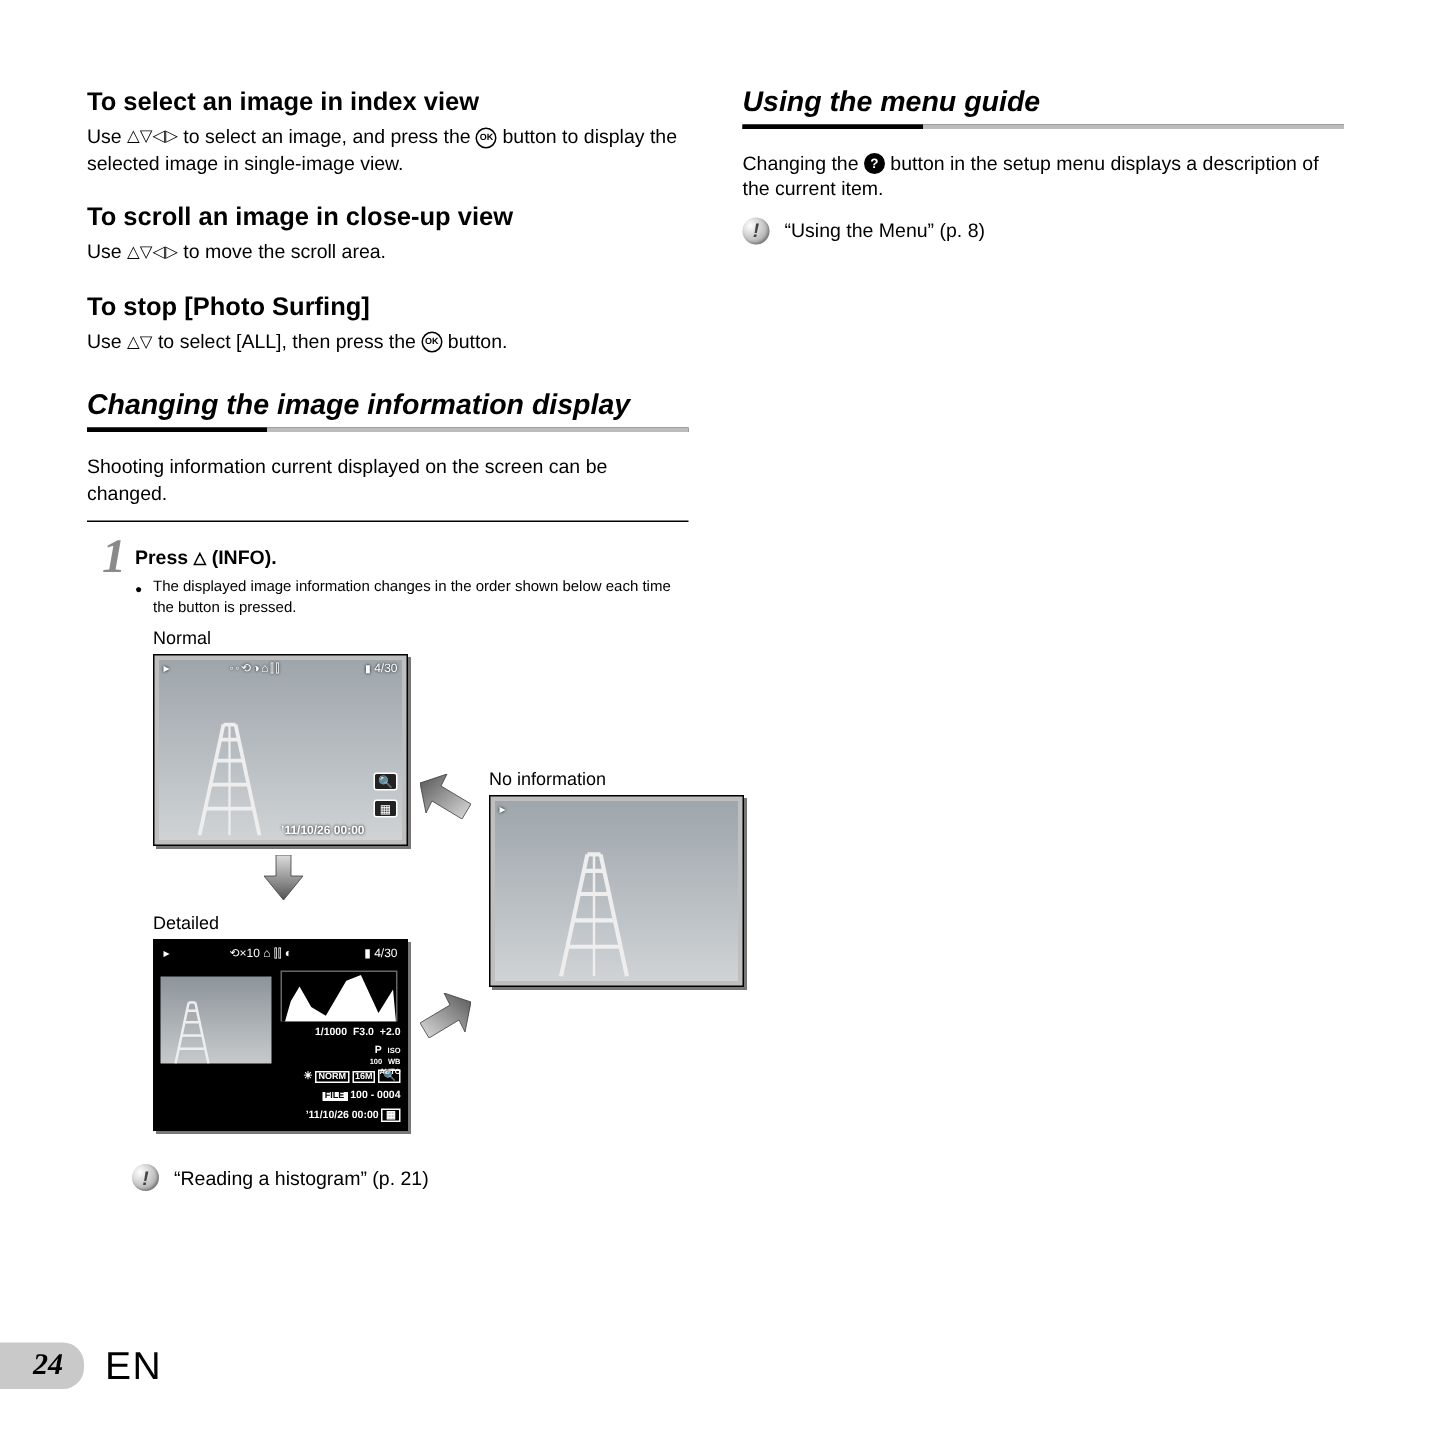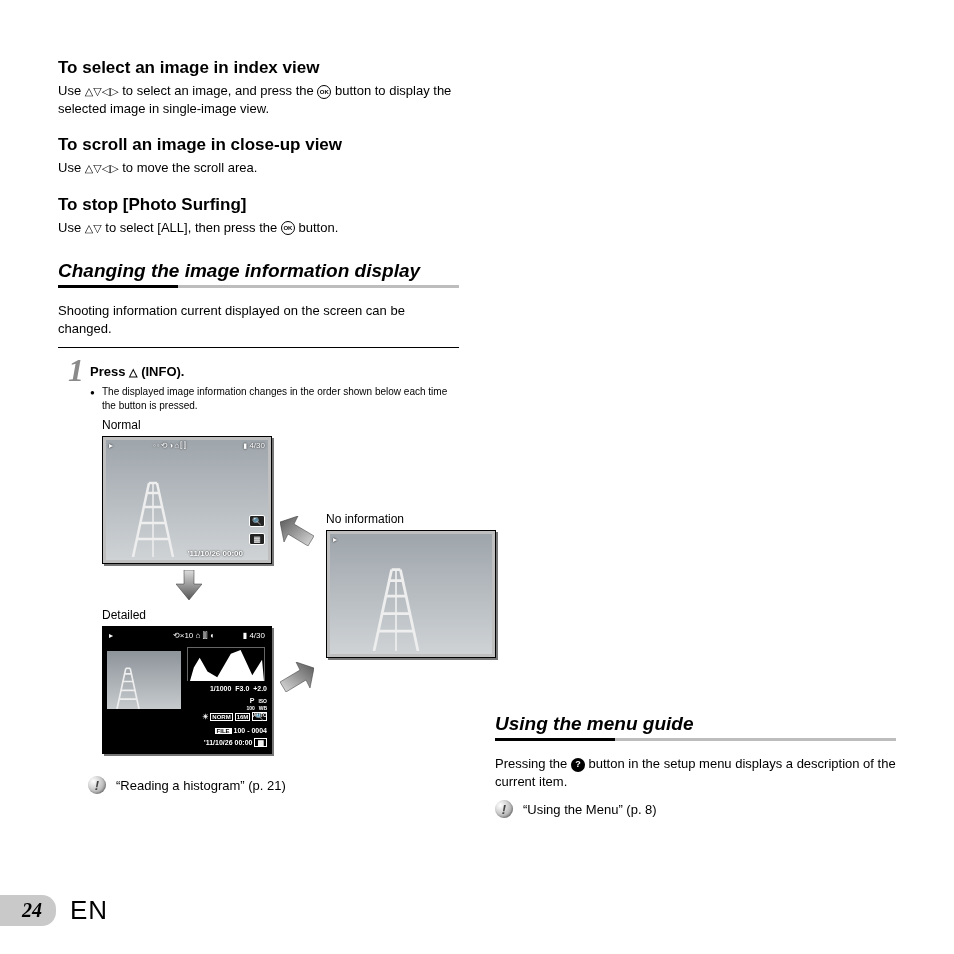--- a/index.html
+++ b/index.html
@@ -1,18 +1,18 @@
 <!DOCTYPE html>
 <html><head>
 <meta charset="utf-8">
 <style>
   * { box-sizing: border-box; margin: 0; padding: 0; }
   html, body { width: 954px; height: 954px; background: #fff; font-family: Arial, Helvetica, sans-serif; color: #000; }
   .page { position: relative; width: 954px; height: 954px; padding: 58px 58px 0 58px; }
-  .columns { display: flex; gap: 36px; align-items: flex-end; }
+  .columns { display: flex; gap: 36px; }
   .col { flex: 1 1 0; min-width: 0; }
   h3.subhead { font-weight: bold; font-size: 17px; margin-top: 0; }
   h3.subhead + p { margin-top: 4px; }
   .block { margin-bottom: 18px; }
   p.body { font-size: 13px; line-height: 1.35; }
   .section-title { font-family: Arial, Helvetica, sans-serif; font-weight: bold; font-style: italic; font-size: 19px; line-height: 1.2; border-bottom: 3px solid #000000; padding-bottom: 2px; margin-top: 24px; margin-bottom: 14px; position: relative; }
   .section-title::after { content: ""; position: absolute; left: 0; right: 0; bottom: -3px; height: 3px; background: linear-gradient(to right, #000 0, #000 30%, #bdbdbd 30%, #bdbdbd 100%); }
   .step-rule { border-top: 1px solid #000; margin: 10px 0 8px 0; }
   .step { display: flex; gap: 6px; }
   .step-num { font-family: Georgia, 'Times New Roman', serif; font-style: italic; font-weight: bold; font-size: 32px; color: #8a8a8a; line-height: 0.9; width: 26px; text-align: right; }
@@ -165,21 +165,21 @@
                   <g stroke="#eee" stroke-width="3" fill="none">
                     <path d="M10 80 L26 6"></path>
                     <path d="M50 80 L34 6"></path>
                     <path d="M26 6 L34 6"></path>
                     <path d="M14 62 L46 62 M17 46 L43 46 M20 30 L40 30 M23 16 L37 16"></path>
                   </g>
                 </svg>
             </div>
           </div>
           <div class="overlay" style="top:4px; left:6px;">▸</div>
-          <div class="overlay" style="top:4px; left:70px;">⟲<span>×10</span> ⌂ ⫿⫿ ◐</div>
+          <div class="overlay" style="top:4px; left:50px;">⟲<span>×10</span> ⌂ ⫿⫿ ◐</div>
           <div class="overlay" style="top:4px; right:6px;">▮ <span>4/30</span></div>
 
           <div class="histogram" style="right:6px; top:20px; width:78px; height:34px; border:1px solid #666;">
             <svg viewBox="0 0 78 34">
                 <rect width="78" height="34" fill="#000"></rect>
                 <path d="M2 34 L6 20 L12 10 L20 24 L30 30 L44 6 L54 2 L66 28 L76 12 L78 34 Z" fill="#fff"></path>
               </svg>
           </div>
           <div class="det-row" style="top:58px;">
             <span>1/1000</span>&nbsp;&nbsp;<span>F3.0</span>&nbsp;&nbsp;<span>+2.0</span>
@@ -231,21 +231,21 @@
         <div class="note-row" style="position:absolute; left:30px; top:348px;">
           <span class="note-icon">!</span>
           <span>“Reading a histogram” (p. 21)</span>
         </div>
       </div>
     </div>
 
     <div class="col">
       <h2 class="section-title" style="margin-top:0;">Using the menu guide</h2>
       <p class="body">
-        <span>Pressing the </span>
+        <span>Changing the </span>
         <span class="qbtn">?</span>
         <span> button in the setup menu displays a description of the current item.</span>
       </p>
       <div class="note-row">
         <span class="note-icon">!</span>
         <span>“Using the Menu” (p. 8)</span>
       </div>
     </div>
   </div>
 

